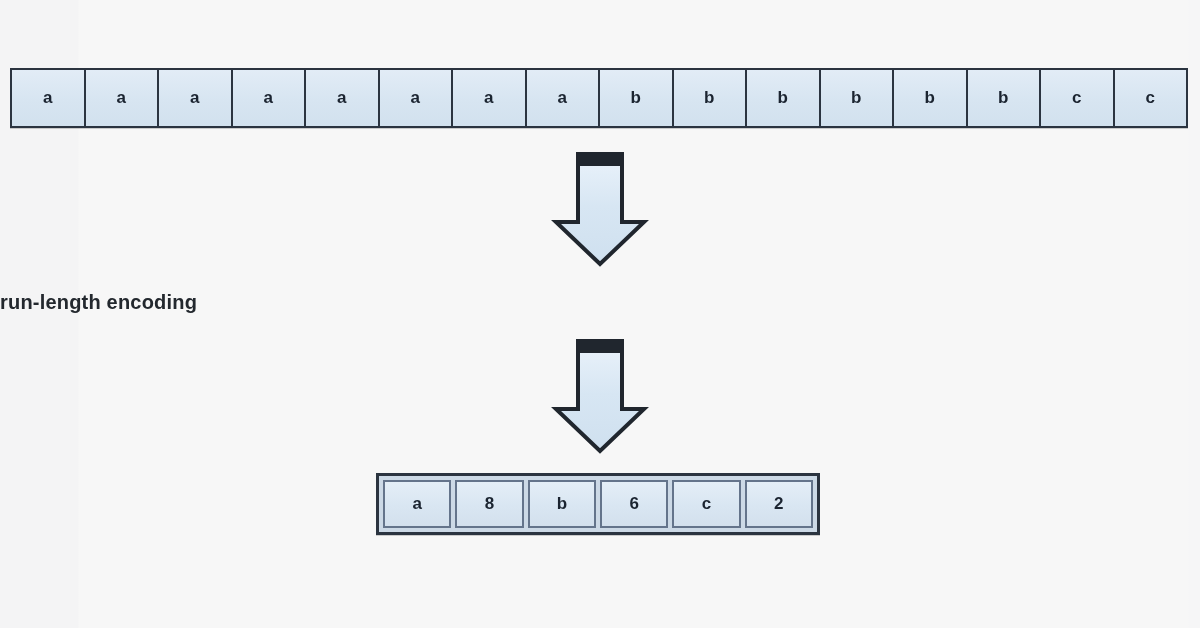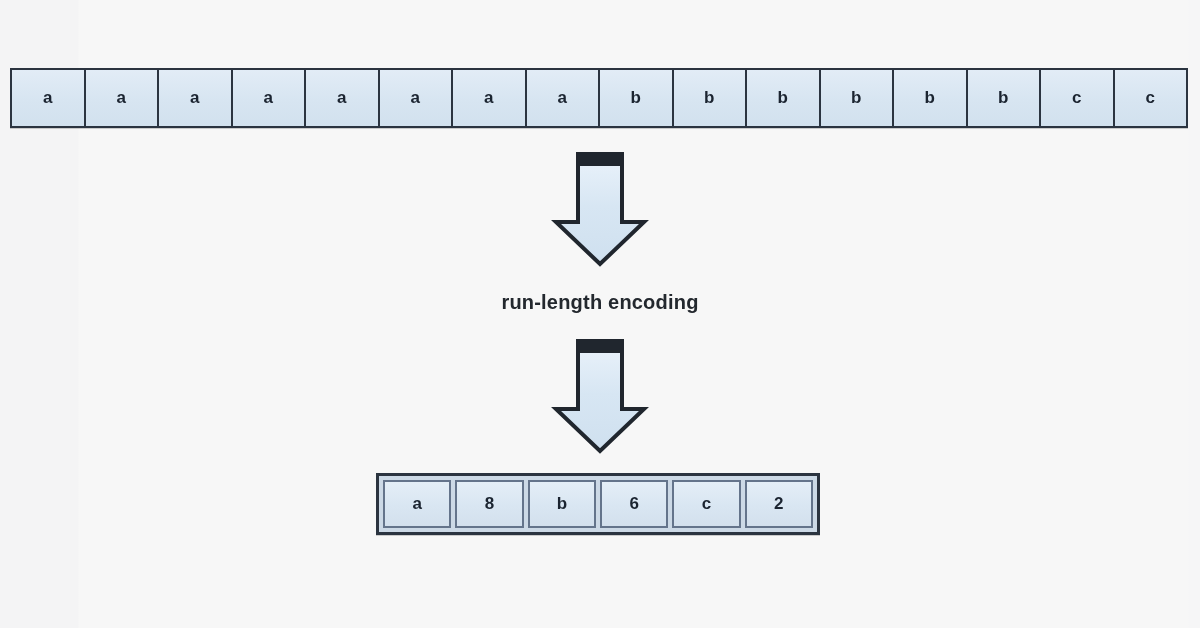--- a/index.html
+++ b/index.html
@@ -65,21 +65,20 @@
   #arrow-top    { top: 150px; }
   #arrow-bottom { top: 337px; }
   .arrow svg { display: block; width: 100%; height: 100%; }
 
   
   #process-label {
     position: absolute;
     left: 0;
     top: 291px;
     width: 1200px;
-    text-align: center;
     font-size: 20px;
     font-weight: bold;
     color: #23282e;
     letter-spacing: 0.2px;
   }
 
   
   #output-strip {
     position: absolute;
     left: 376px;

